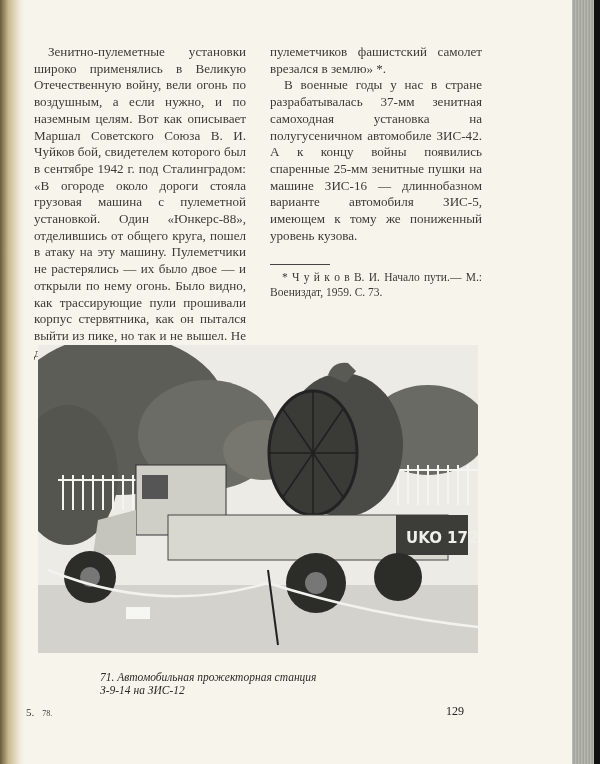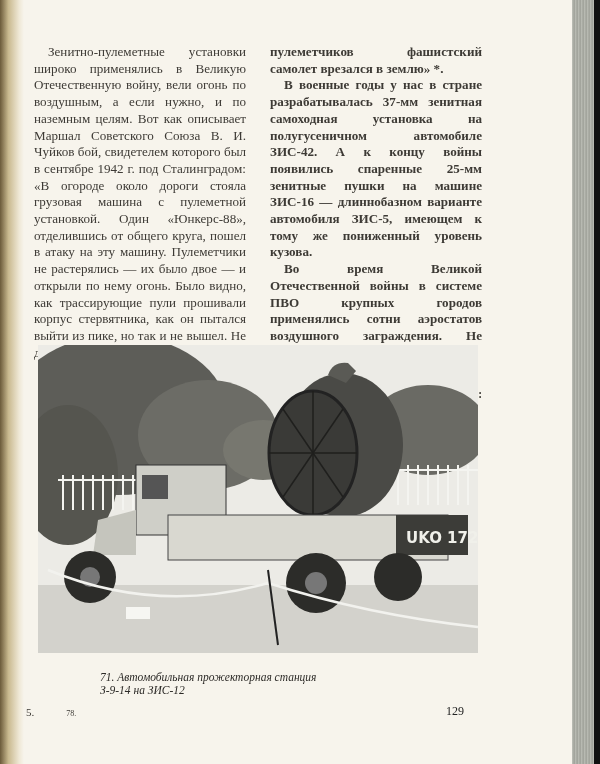--- a/index.html
+++ b/index.html
@@ -6,44 +6,43 @@
   body{width:600px;height:764px;overflow:hidden;background:#1a1a1a;position:relative;font-family:"Liberation Serif","DejaVu Serif",serif;}
   .page{position:absolute;left:0;top:0;width:572px;height:764px;background:#f7f4ec;}
   .gutter{position:absolute;left:0;top:0;width:24px;height:764px;background:linear-gradient(90deg,#6b5a3a 0%,#c9b98f 35%,#efe8d6 80%,#f7f4ec 100%);}
   .page-edges{position:absolute;left:572px;top:0;width:28px;height:764px;
     background:repeating-linear-gradient(90deg,#a9aba3 0px,#c6c8c0 1px,#8e9088 2px,#b8bab2 3px);}
   .page-edges::after{content:"";position:absolute;right:0;top:0;width:6px;height:764px;background:#111;}
   .col{position:absolute;top:44px;width:212px;font-size:13.1px;line-height:16.7px;color:#3d3a35;text-align:justify;}
   .col p{margin:0;text-indent:0;}
   .col p.indent{text-indent:14px;}
   .col-left{left:34px;}
-  .col-right{left:270px;font-weight:bold;}
+  .col-right{left:270px;}
   .fn-rule{width:60px;height:1px;background:#444;margin:20px 0 5px 0;}
   .footnote{font-size:11.5px;line-height:14.5px;color:#3d3a35;text-indent:12px;}
   .photo{position:absolute;left:38px;top:345px;width:440px;height:308px;background:#a21caf;overflow:hidden;}
   .photo svg{display:block;}
   .caption{position:absolute;left:100px;top:671px;width:330px;font-style:italic;font-size:11.5px;line-height:12.5px;color:#2c2a27;}
   .sig-left{position:absolute;left:26px;top:706px;font-size:11px;color:#3d3a35;}
-  .sig-left .small{font-size:8px;margin-left:32px;}
+  .sig-left .small{font-size:8px;margin-left:8px;}
   .page-num{position:absolute;left:446px;top:704px;font-size:12px;color:#222;}
 </style>
 </head>
 <body>
 
 <div class="page">
   <div class="gutter"></div>
 
   <div class="col col-left">
     <p class="indent">Зенитно-пулеметные установки широко применялись в Великую Отечественную войну, вели огонь по воздушным, а если нужно, и по наземным целям. Вот как описывает Маршал Советского Союза В. И. Чуйков бой, свидетелем которого был в сентябре 1942 г. под Сталинградом: «В огороде около дороги стояла грузовая машина с пулеметной установкой. Один «Юнкерс-88», отделившись от общего круга, пошел в атаку на эту машину. Пулеметчики не растерялись — их было двое — и открыли по нему огонь. Было видно, как трассирующие пули прошивали корпус стервятника, как он пытался выйти из пике, но так и не вышел. Не далее ста метров от</p>
   </div>
 
   <div class="col col-right">
     <p>пулеметчиков фашистский самолет врезался в землю» *.</p>
     <p class="indent">В военные годы у нас в стране разрабатывалась 37-мм зенитная самоходная установка на полугусеничном автомобиле ЗИС-42. А к концу войны появились спаренные 25-мм зенитные пушки на машине ЗИС-16 — длиннобазном варианте автомобиля ЗИС-5, имеющем к тому же пониженный уровень кузова.</p>
-    <p class="indent">Во время Великой Отечественной войны в системе ПВО крупных городов применялись сотни аэростатов воздушного заграждения. Не обошлось без автомобилей и</p>
     <div class="fn-rule"></div>
     <div class="footnote">* Ч у й к о в В. И. Начало пути.— М.: Воениздат, 1959. С. 73.</div>
   </div>
 
   <div class="photo">
     <svg width="440" height="308" viewBox="0 0 440 308">
       <rect width="440" height="308" fill="#ecebe6"></rect>
 
       <ellipse cx="80" cy="70" rx="110" ry="80" fill="#5d5d58"></ellipse>
       <ellipse cx="170" cy="90" rx="70" ry="55" fill="#6c6c66"></ellipse>

